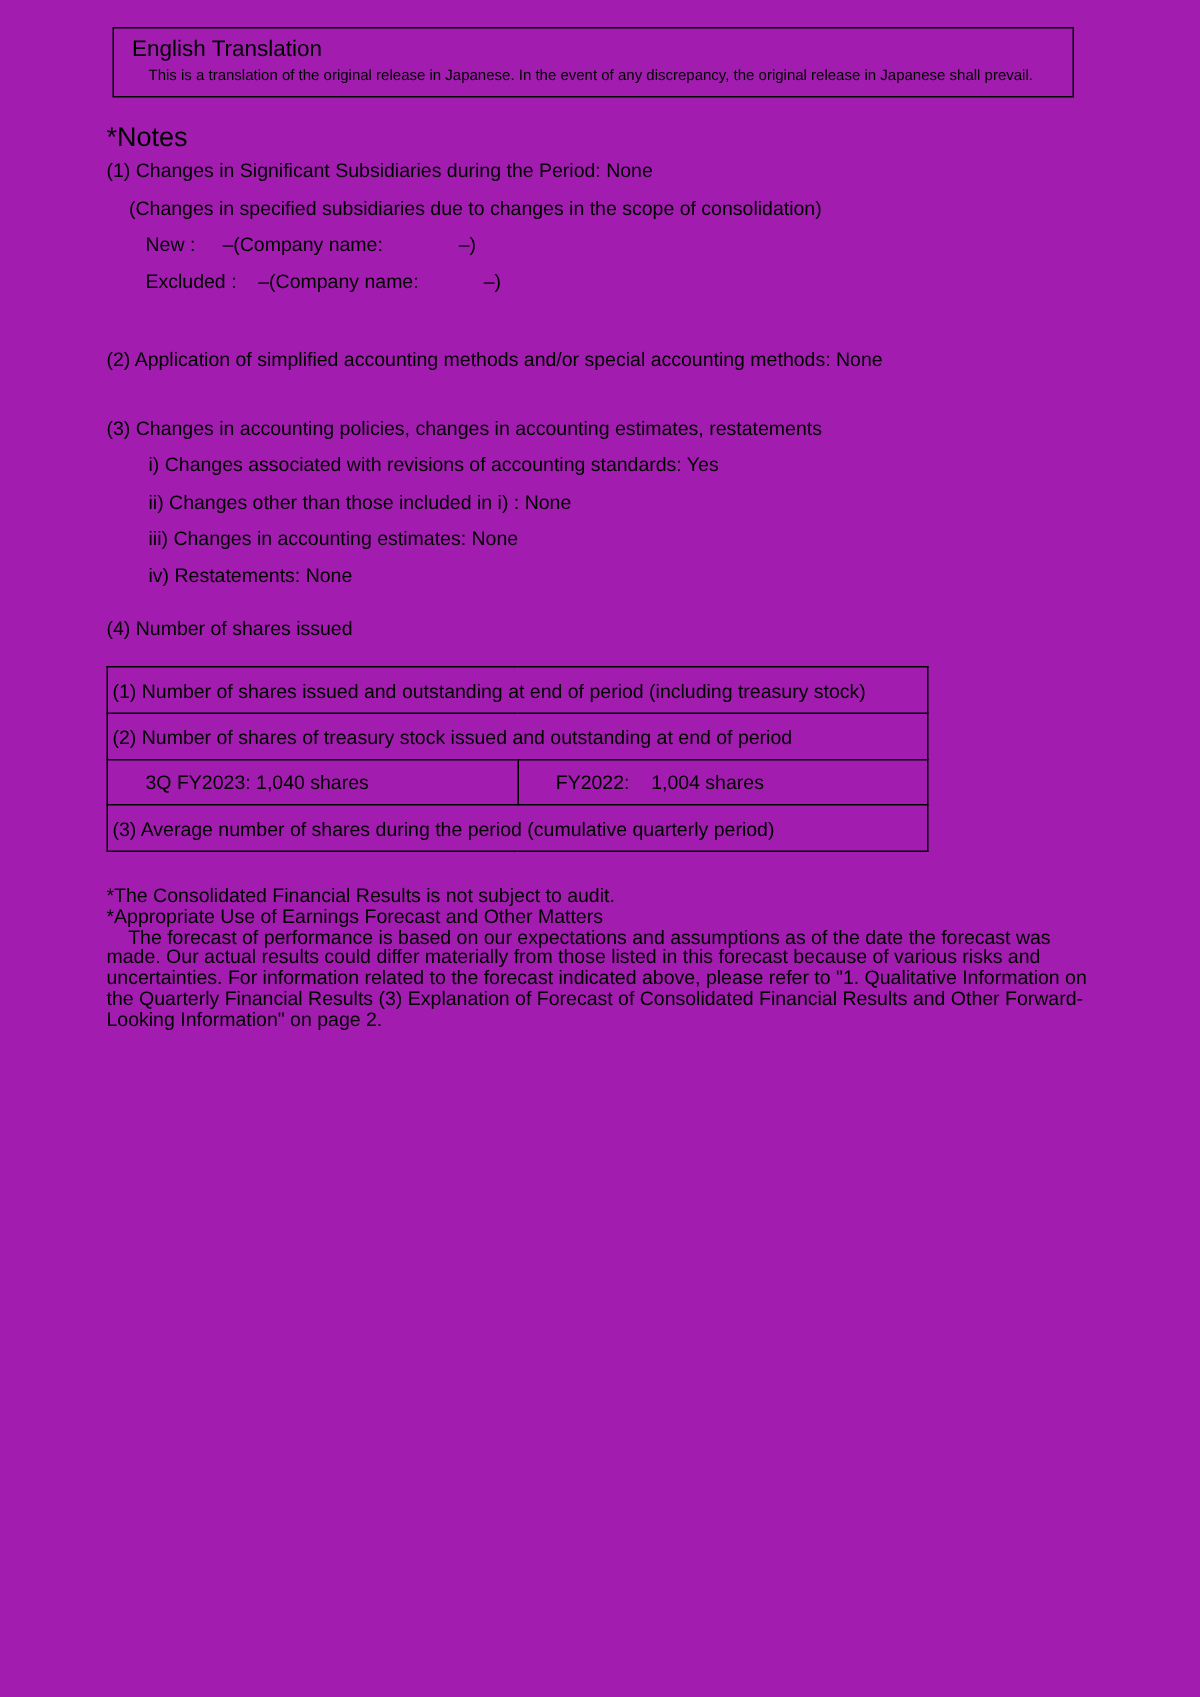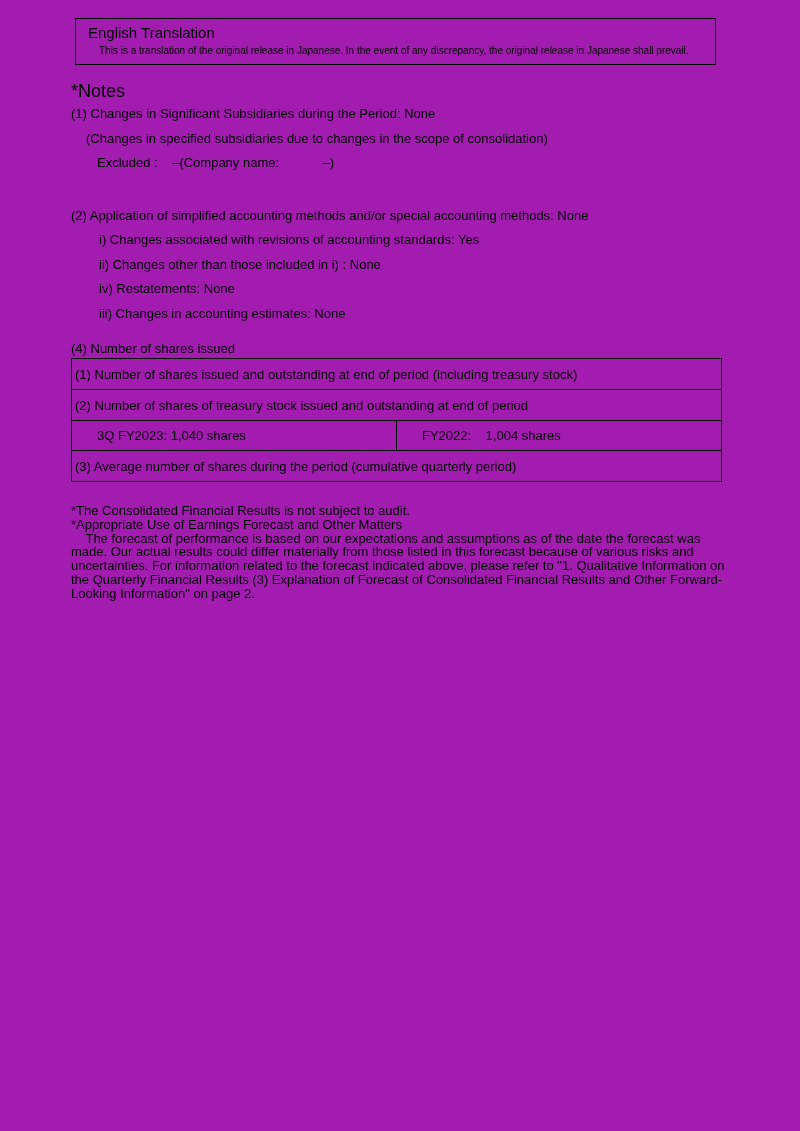--- a/index.html
+++ b/index.html
@@ -32,23 +32,23 @@
   .line { line-height: 24.5px; }
   .indent-1 { padding-left: 15px; }
   .indent-2 { padding-left: 26px; }
   .indent-3 { padding-left: 28px; }
   .gap-note2 { margin-top: 28px; }
   .gap-note3 { margin-top: 21px; }
   .gap-note4 { margin-top: 14px; line-height: 18px; }
 
   .shares-table {
     border-collapse: collapse;
-    width: 651px;
+    width: 548px;
     table-layout: fixed;
-    margin-top: 0;
+    margin-top: 16px;
   }
   .shares-table td {
     border: 1px solid #000000;
     height: 30px;
     font-size: 13px;
     padding: 0;
     vertical-align: middle;
   }
   .shares-table td.th { padding-left: 3px; }
   .shares-table td.td { padding-left: 25px; width: 50%; box-sizing: border-box; }
@@ -64,28 +64,30 @@
 
   <div class="header-box">
     <div class="header-title t">English Translation</div>
     <div class="header-disclaimer t">This is a translation of the original release in Japanese. In the event of any discrepancy, the original release in Japanese shall prevail.</div>
   </div>
 
   <div class="notes-heading t">*Notes</div>
 
   <div class="line t">(1) Changes in Significant Subsidiaries during the Period: None</div>
   <div class="line t indent-1">(Changes in specified subsidiaries due to changes in the scope of consolidation)</div>
+  <div class="line t indent-2">New :     –(Company name:              –)</div>
   <div class="line t indent-2">Excluded :    –(Company name:            –)</div>
 
   <div class="line t gap-note2">(2) Application of simplified accounting methods and/or special accounting methods: None</div>
 
+  <div class="line t gap-note3">(3) Changes in accounting policies, changes in accounting estimates, restatements</div>
   <div class="line t indent-3">i) Changes associated with revisions of accounting standards: Yes</div>
   <div class="line t indent-3">ii) Changes other than those included in i) : None</div>
+  <div class="line t indent-3">iii) Changes in accounting estimates: None</div>
   <div class="line t indent-3">iv) Restatements: None</div>
-  <div class="line t indent-3">iii) Changes in accounting estimates: None</div>
 
   <div class="line t gap-note4">(4) Number of shares issued</div>
 
   <table class="shares-table">
     <tbody>
       <tr>
         <td colspan="2" class="th t">(1) Number of shares issued and outstanding at end of period (including treasury stock)</td>
       </tr>
       <tr>
         <td colspan="2" class="th t">(2) Number of shares of treasury stock issued and outstanding at end of period</td>

